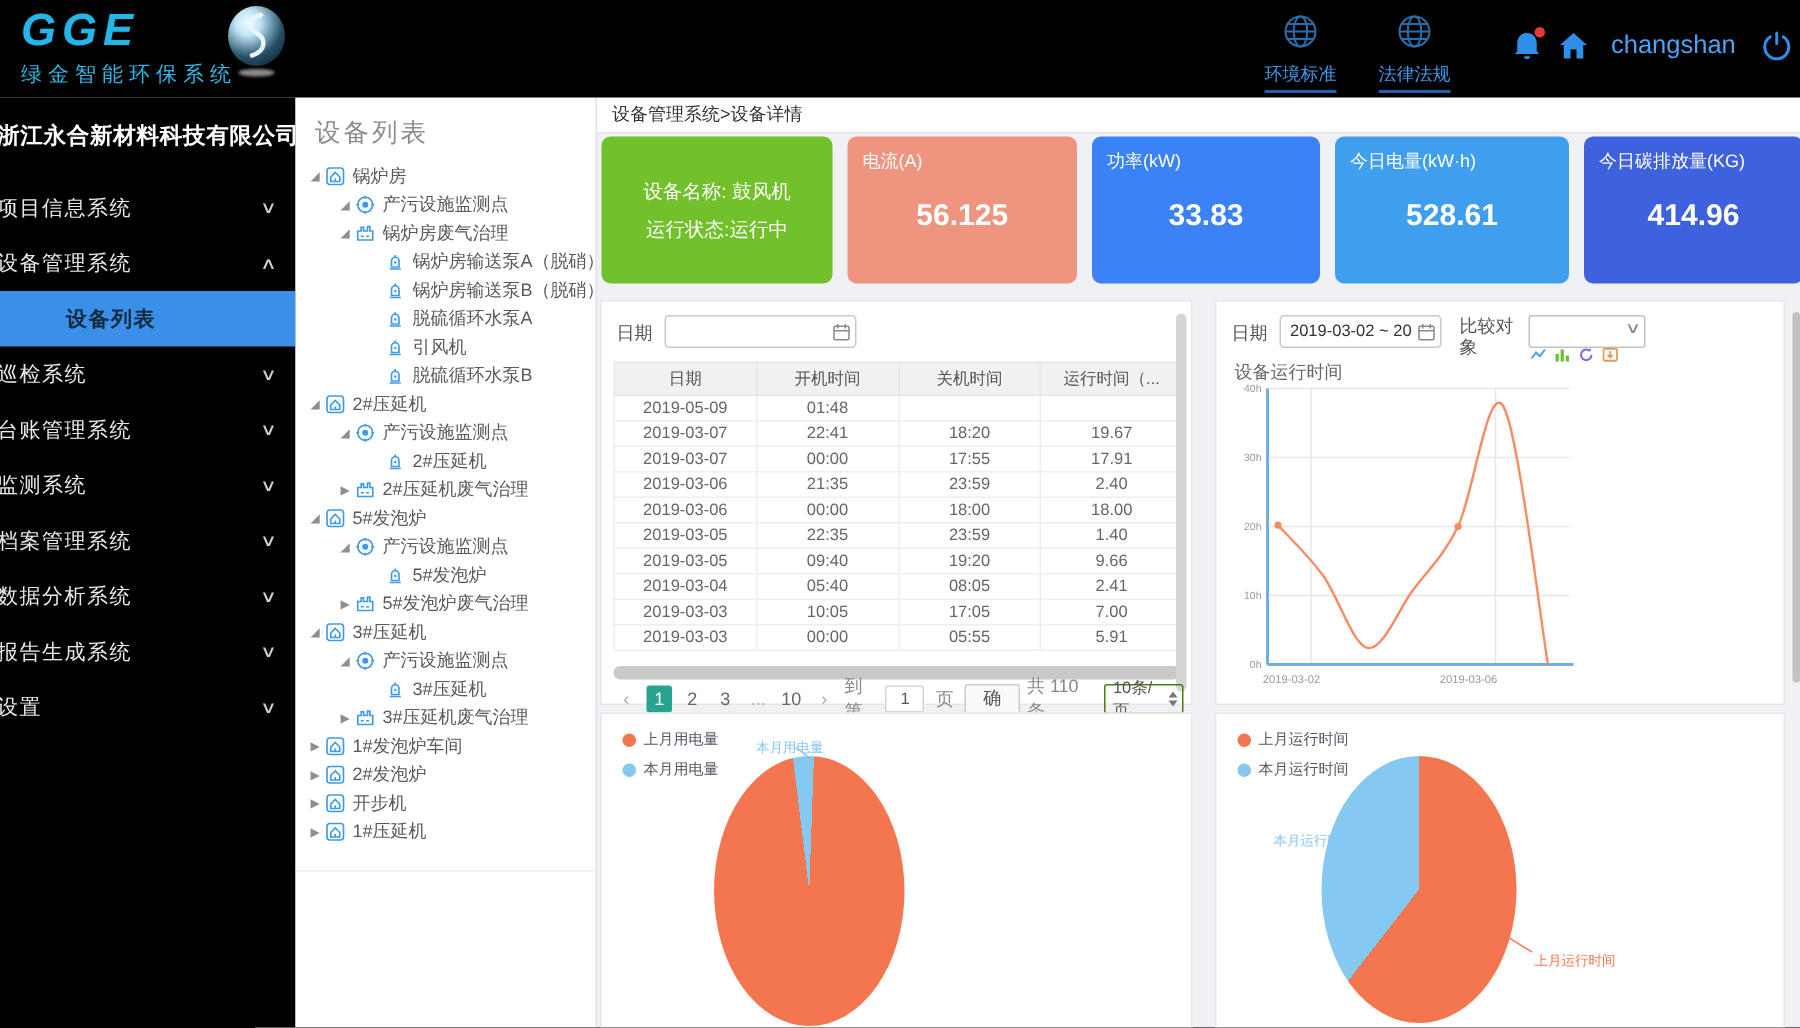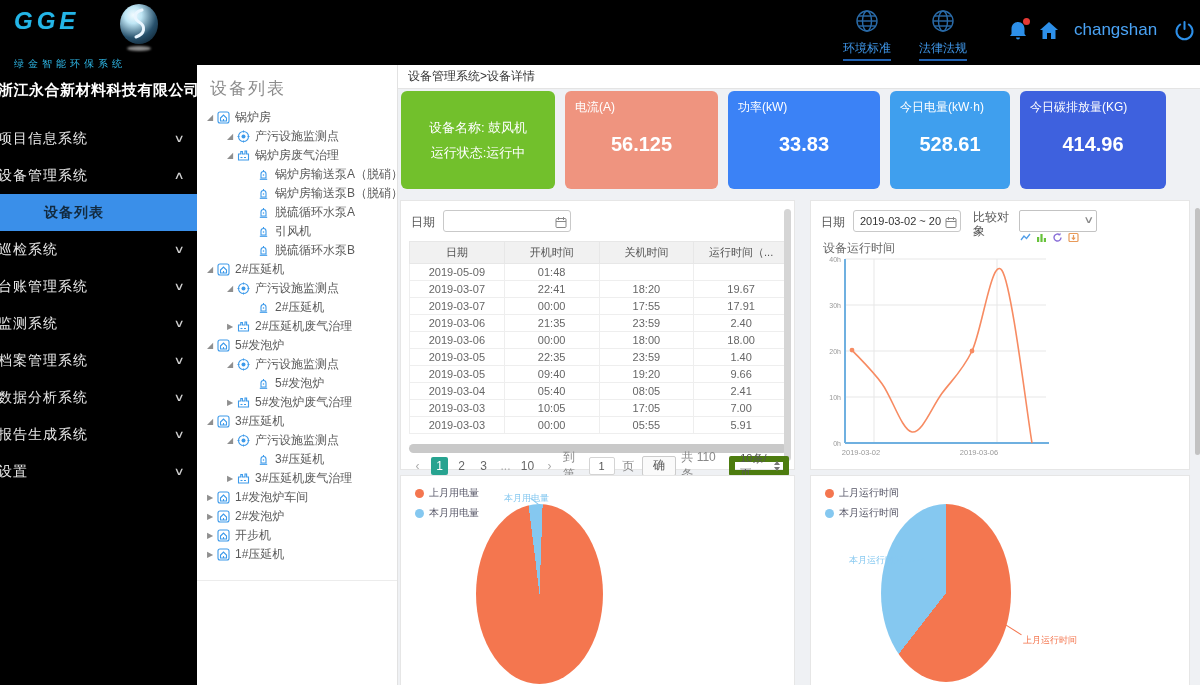--- a/index.html
+++ b/index.html
@@ -4,22 +4,22 @@
 <style>
   * { margin:0; padding:0; box-sizing:border-box; }
   html,body { background:#000; }
   body { font-family:"Liberation Sans","DejaVu Sans",sans-serif; }
   #app { position:relative; width:1200px; height:685px; overflow:hidden; background:#eff1f4; }
 
   
   #topbar { position:absolute; left:0; top:0; width:1200px; height:65px; background:#000; z-index:5; }
   #logo { position:absolute; left:14px; top:4px; display:flex; align-items:flex-start; }
   #logo-text-wrap { display:flex; flex-direction:column; }
-  #logo-gge { font-size:24px; font-weight:bold; color:#24b6e8; letter-spacing:4px; line-height:34px; font-style:italic; text-shadow:0 0 1px #0a3a4d; }
-  #logo-sub { font-size:10px; color:#2fb9e9; letter-spacing:4px; margin-top:19px; }
+  #logo-gge { font-size:30px; font-weight:bold; color:#24b6e8; letter-spacing:4px; line-height:34px; font-style:italic; text-shadow:0 0 1px #0a3a4d; }
+  #logo-sub { font-size:14px; color:#2fb9e9; letter-spacing:4px; margin-top:3px; }
   #logo-sphere { position:relative; width:40px; height:46px; margin-left:-6px; }
   #logo-ball { position:absolute; left:0; top:0; width:38px; height:40px; border-radius:50%;
     background:radial-gradient(circle at 35% 28%, #f2fbff 0%, #bfe6f5 22%, #27506b 60%, #06121c 100%); }
   #logo-shadow { position:absolute; left:7px; top:42px; width:24px; height:5px; border-radius:50%; background:#8a8a8a; filter:blur(1px); }
   .hnav { position:absolute; top:8px; display:flex; flex-direction:column; align-items:center; cursor:pointer; }
   .hnav .lbl { font-size:12px; color:#3f96e8; margin-top:2px; padding-bottom:2px; border-bottom:2px solid #1f5fae; }
   .hicon { position:absolute; cursor:pointer; }
   #username { position:absolute; top:20px; left:1074px; color:#4aa3f5; font-size:17px; cursor:pointer; }
   #bell-badge { position:absolute; right:-2px; top:-2px; width:7px; height:7px; background:#e53935; border-radius:50%; }
 
@@ -73,21 +73,21 @@
   #hscroll { position:absolute; left:8px; top:243px; width:378px; height:9px; border-radius:5px; background:#c9c9c9; }
   #vscroll-table { position:absolute; right:3px; top:8px; width:7px; height:252px; border-radius:4px; background:#d5d5d5; }
   #pager { position:absolute; left:8px; top:255px; display:flex; align-items:center; font-size:12px; color:#888; }
   #pager > * { margin-right:5px; }
   .pg { min-width:17px; height:18px; display:flex; align-items:center; justify-content:center; cursor:pointer; }
   .pg.num { color:#666; }
   .pg.active { background:#27a390; color:#fff; border-radius:2px; padding:0 4px; }
   .pg.navb { color:#aaa; }
   #goto-input { width:26px; height:18px; border:1px solid #d4d4d4; border-radius:2px; text-align:center; font-size:11px; color:#555; outline:none; }
   #confirm-btn { height:20px; border:1px solid #ccc; background:#fafafa; border-radius:2px; font-size:12px; color:#555; padding:0 6px; cursor:pointer; font-family:inherit; }
-  #pagesize { display:flex; align-items:center; border:6px solid #4d7c0f; border-radius:2px; height:20px; padding:0 3px 0 5px; color:#555; font-size:11px; cursor:pointer; }
+  #pagesize { display:flex; align-items:center; border:1px solid #4d7c0f; border-radius:2px; height:20px; padding:0 3px 0 5px; color:#555; font-size:11px; cursor:pointer; }
   .spin { display:flex; flex-direction:column; margin-left:3px; }
   .spin i { width:0; height:0; border-left:3px solid transparent; border-right:3px solid transparent; }
   .spin .up { border-bottom:4px solid #777; margin-bottom:2px; }
   .spin .dn { border-top:4px solid #777; }
 
   
   .sel { position:relative; border:1px solid #c3c3c3; background:#fff; height:22px; width:78px; border-radius:2px; }
   .sel .chev { position:absolute; right:4px; top:3px; color:#888; font-size:10px; transform:scaleX(1.5); }
   #chart-title { position:absolute; left:12px; top:39px; font-size:12px; color:#666; }
   #chart-tools { position:absolute; right:110px; top:28px; display:flex; }
@@ -475,21 +475,21 @@
         <div class="iline">运行状态:运行中</div>
       </div>
       <div class="card" style="background: rgb(239, 148, 127); width: 153px;">
         <span class="clabel">电流(A)</span>
                     <span class="cvalue">56.125</span>
       </div>
       <div class="card" style="background: #3b82f6; width: 152px;">
         <span class="clabel">功率(kW)</span>
                     <span class="cvalue">33.83</span>
       </div>
-      <div class="card" style="background: rgb(63, 159, 238); width: 120px;">
+      <div class="card" style="background: rgb(63, 159, 238); width: 156px;">
         <span class="clabel">今日电量(kW·h)</span>
                     <span class="cvalue">528.61</span>
       </div>
       <div class="card" style="background: rgb(62, 97, 222); width: 146px;">
         <span class="clabel">今日碳排放量(KG)</span>
                     <span class="cvalue">414.96</span>
       </div>
     </div>
 
   <div class="panel" id="table-panel">

